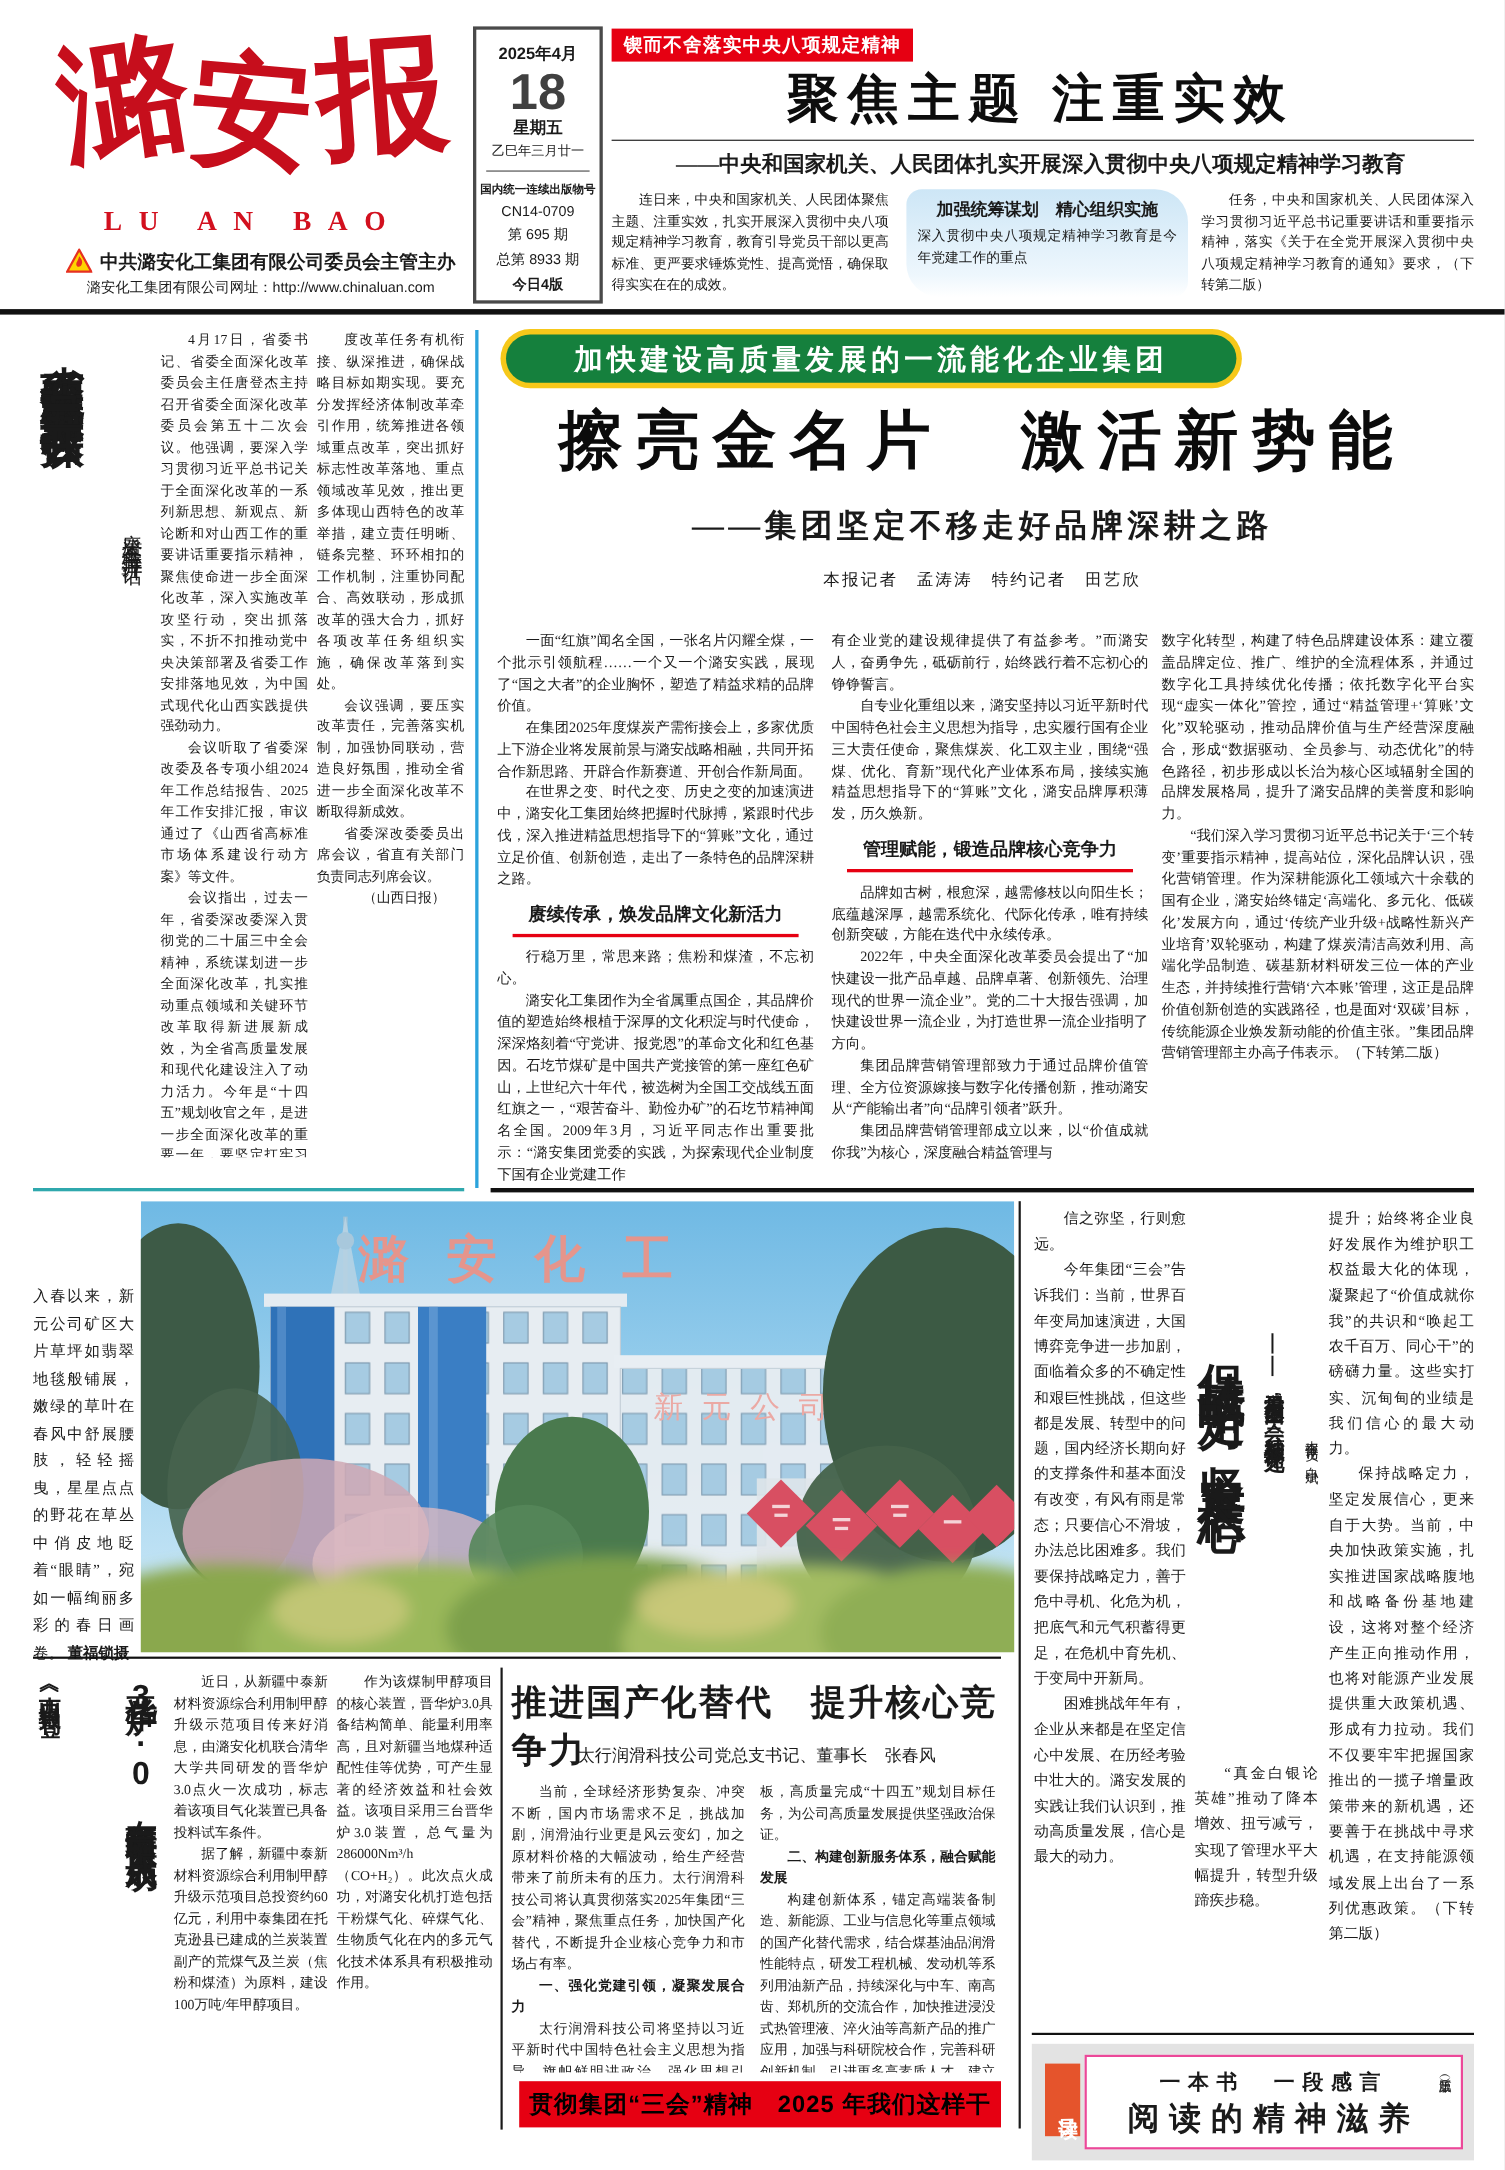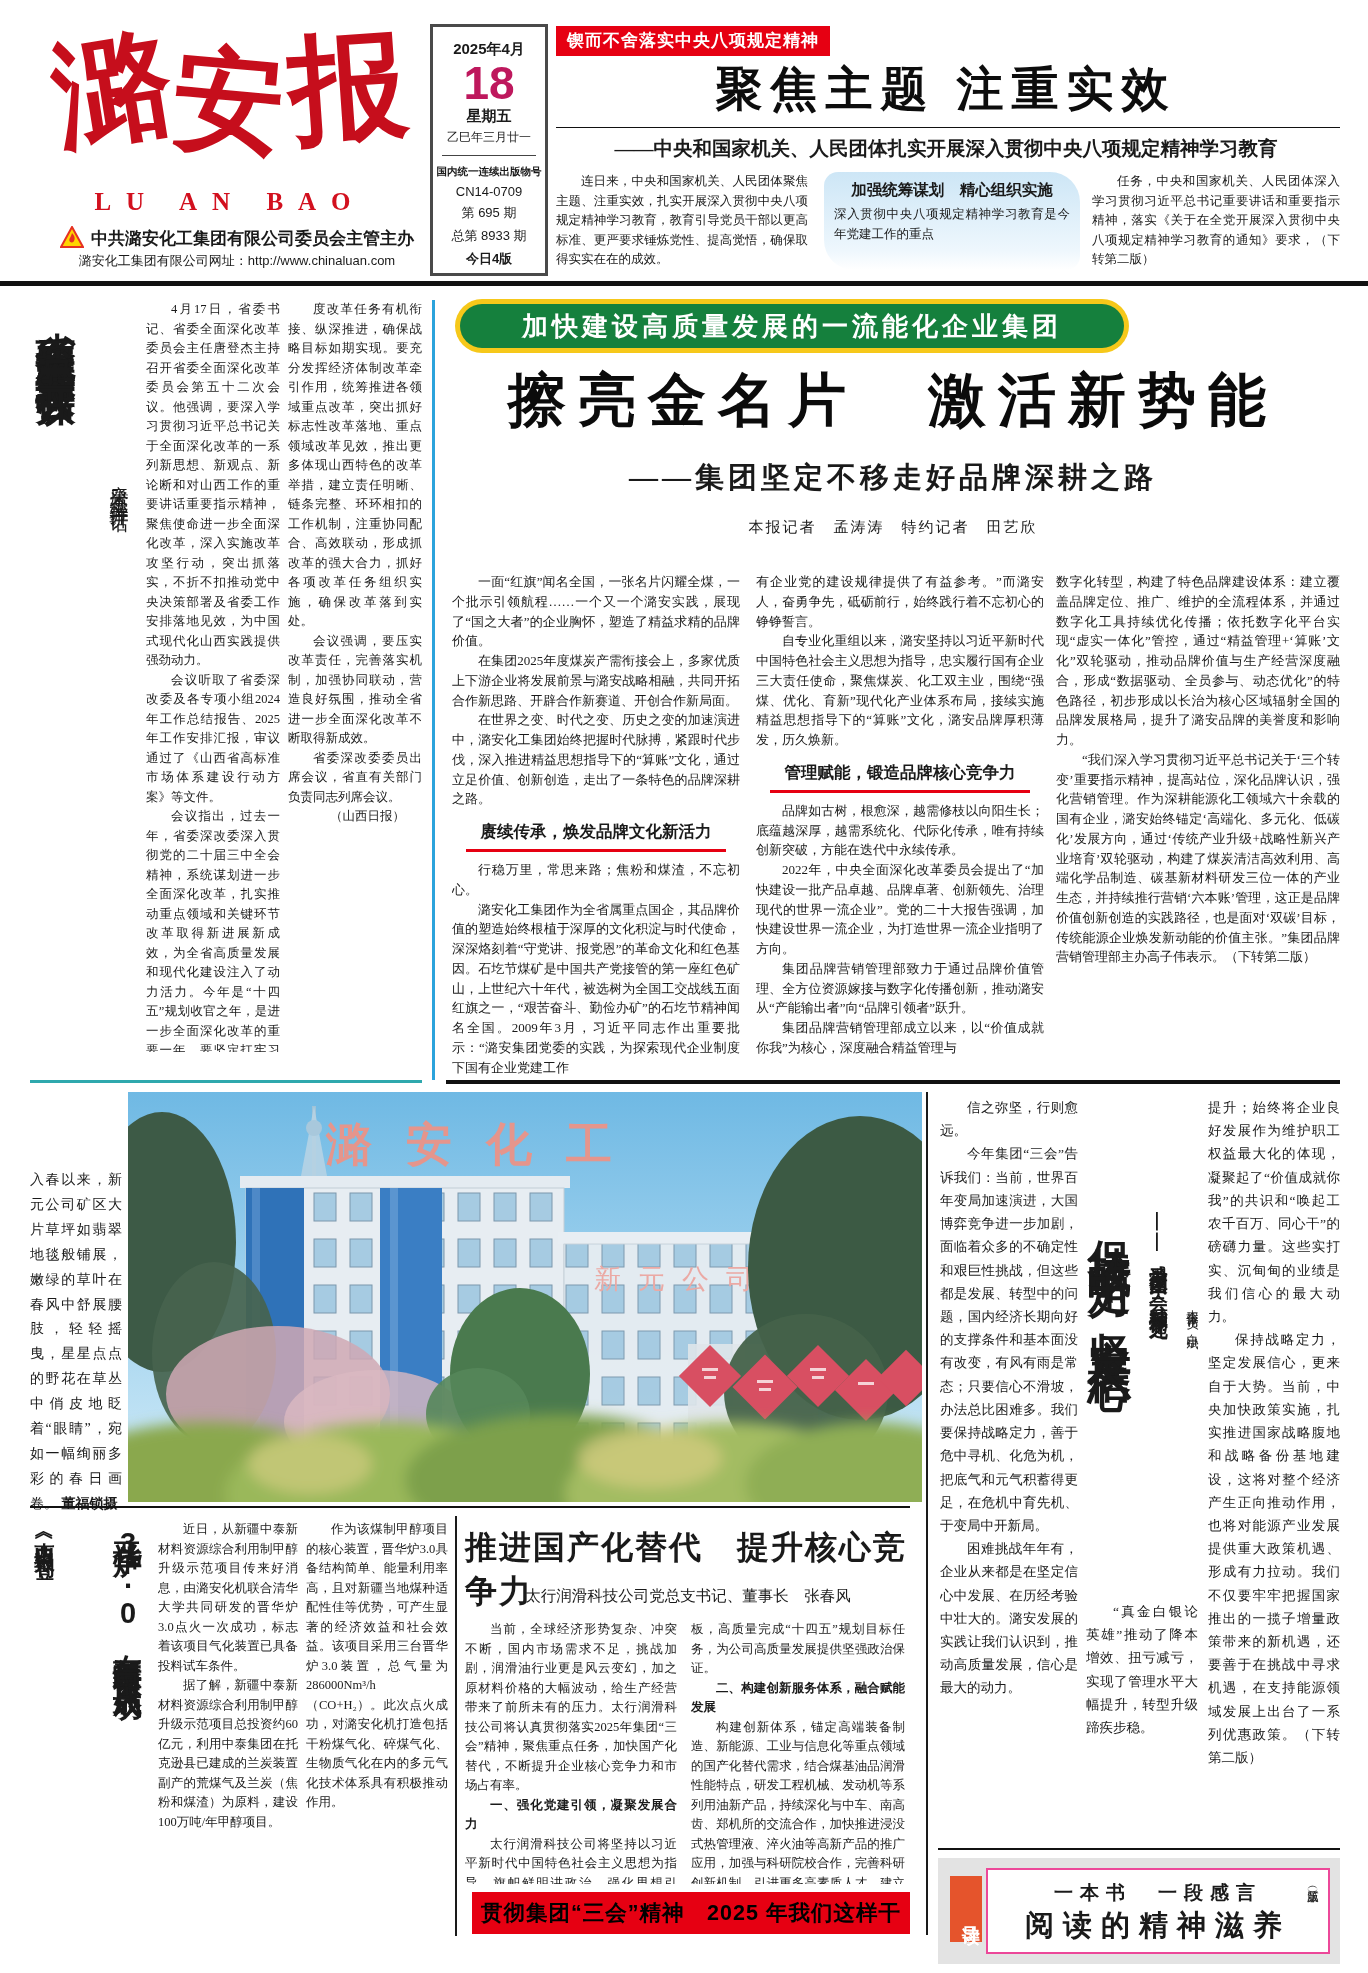--- a/index.html
+++ b/index.html
@@ -20,21 +20,21 @@
   .mc1{transform:rotate(-9deg) translateY(4px);}
   .mc2{transform:rotate(5deg) translateY(16px) scale(.94);}
   .mc3{transform:rotate(-4deg) translateY(2px);}
   #mast-pinyin{left:30px;top:188px;width:400px;text-align:center;font-size:25px;letter-spacing:15px;
                color:#d2101e;font-weight:bold;}
   #pub-row{left:44px;top:226px;width:386px;display:flex;align-items:center;justify-content:center;gap:7px;
            font-size:17px;font-weight:bold;}
   #web-row{left:44px;top:252px;width:386px;text-align:center;font-size:13px;}
   #datebox{left:430px;top:24px;width:112px;height:246px;border:3px solid #4a4a4a;text-align:center;}
   #datebox .ym{margin-top:13px;font-size:15px;font-weight:bold;}
-  #datebox .day{font-size:46px;font-weight:bold;color:#be185d;line-height:1.05;}
+  #datebox .day{font-size:46px;font-weight:bold;color:#404040;line-height:1.05;}
   #datebox .wd{font-size:15px;font-weight:bold;}
   #datebox .lu{font-size:12px;margin-top:3px;}
   #datebox .dv{border-top:1.5px solid #444;margin:9px 9px;}
   #datebox .lab{font-size:10.5px;font-weight:bold;}
   #datebox .sm{font-size:13px;margin-top:5px;}
   
   #eyebrow{left:556px;top:26px;width:274px;height:30px;background:#e60012;color:#fff;
            font-size:17px;font-weight:bold;line-height:30px;text-align:center;letter-spacing:1px;}
   #tr-headline{left:552px;top:58px;width:788px;text-align:center;font-size:47px;font-weight:bold;
                letter-spacing:8px;color:#0d0d0d;}

